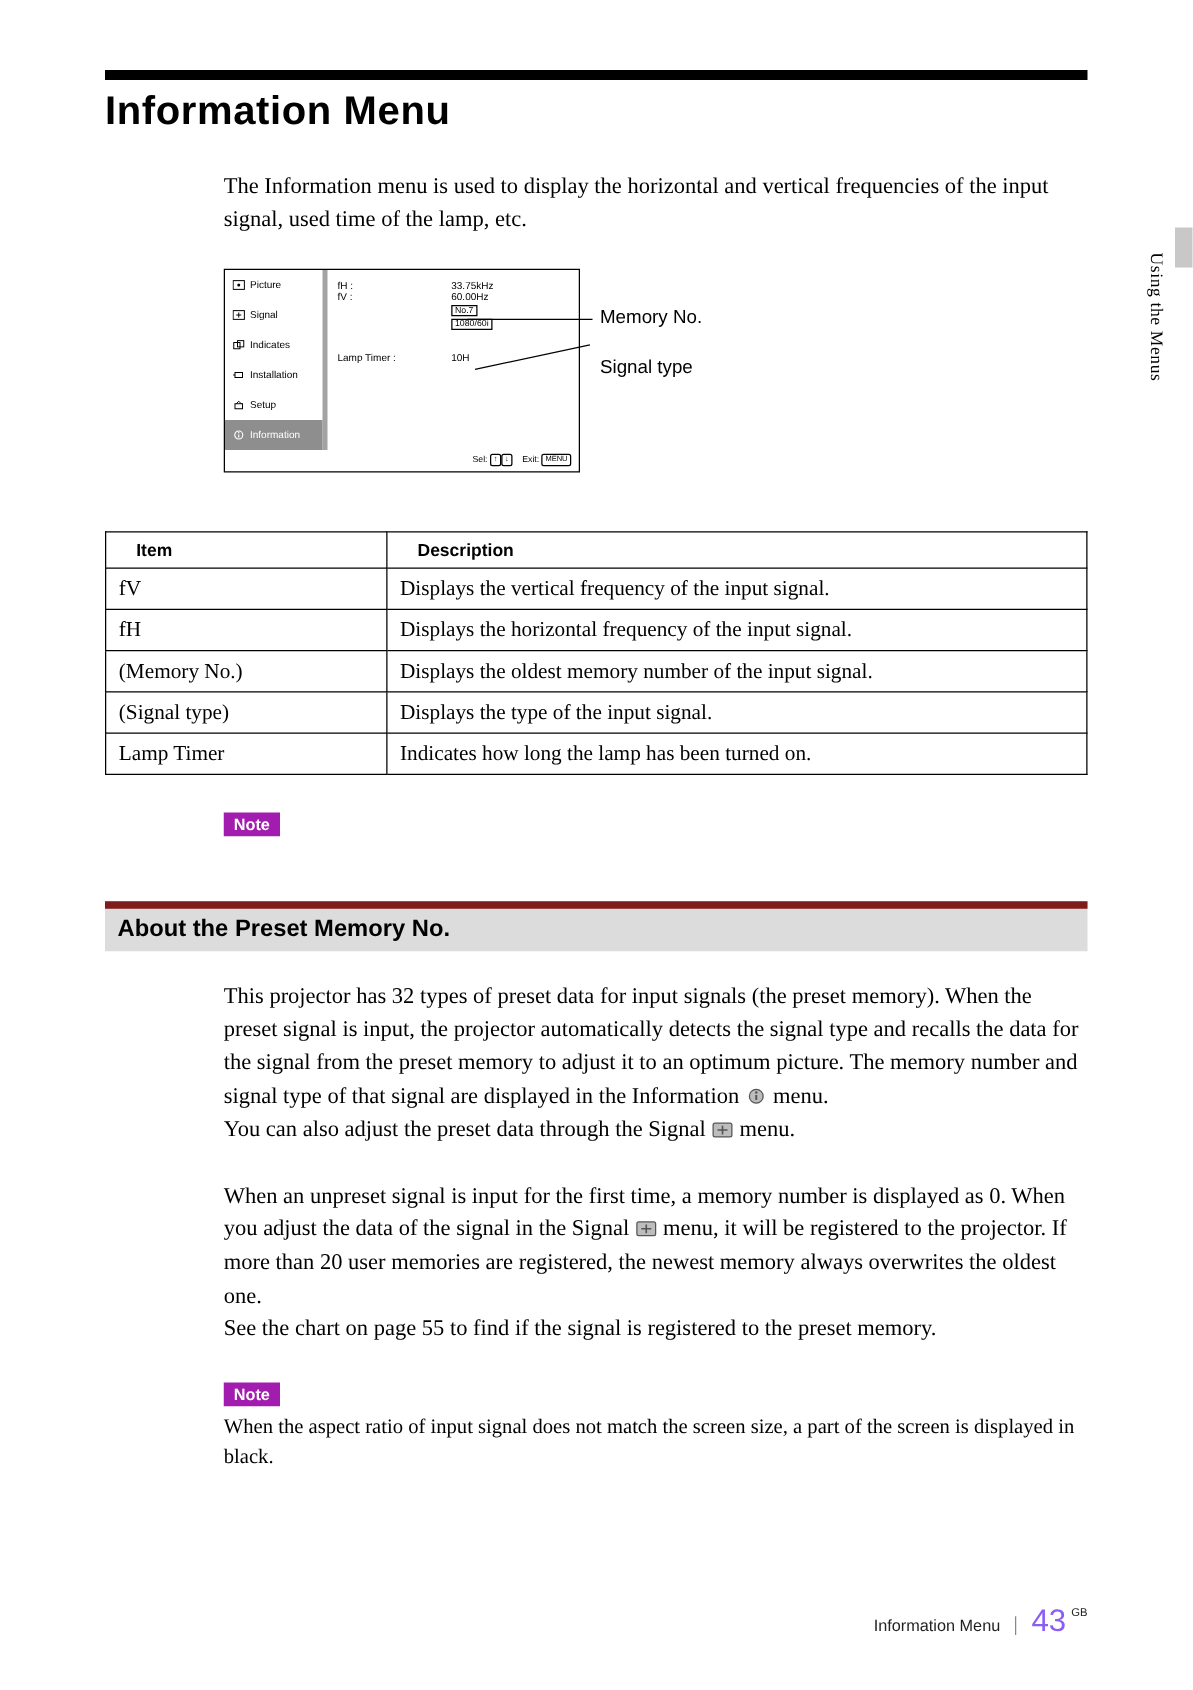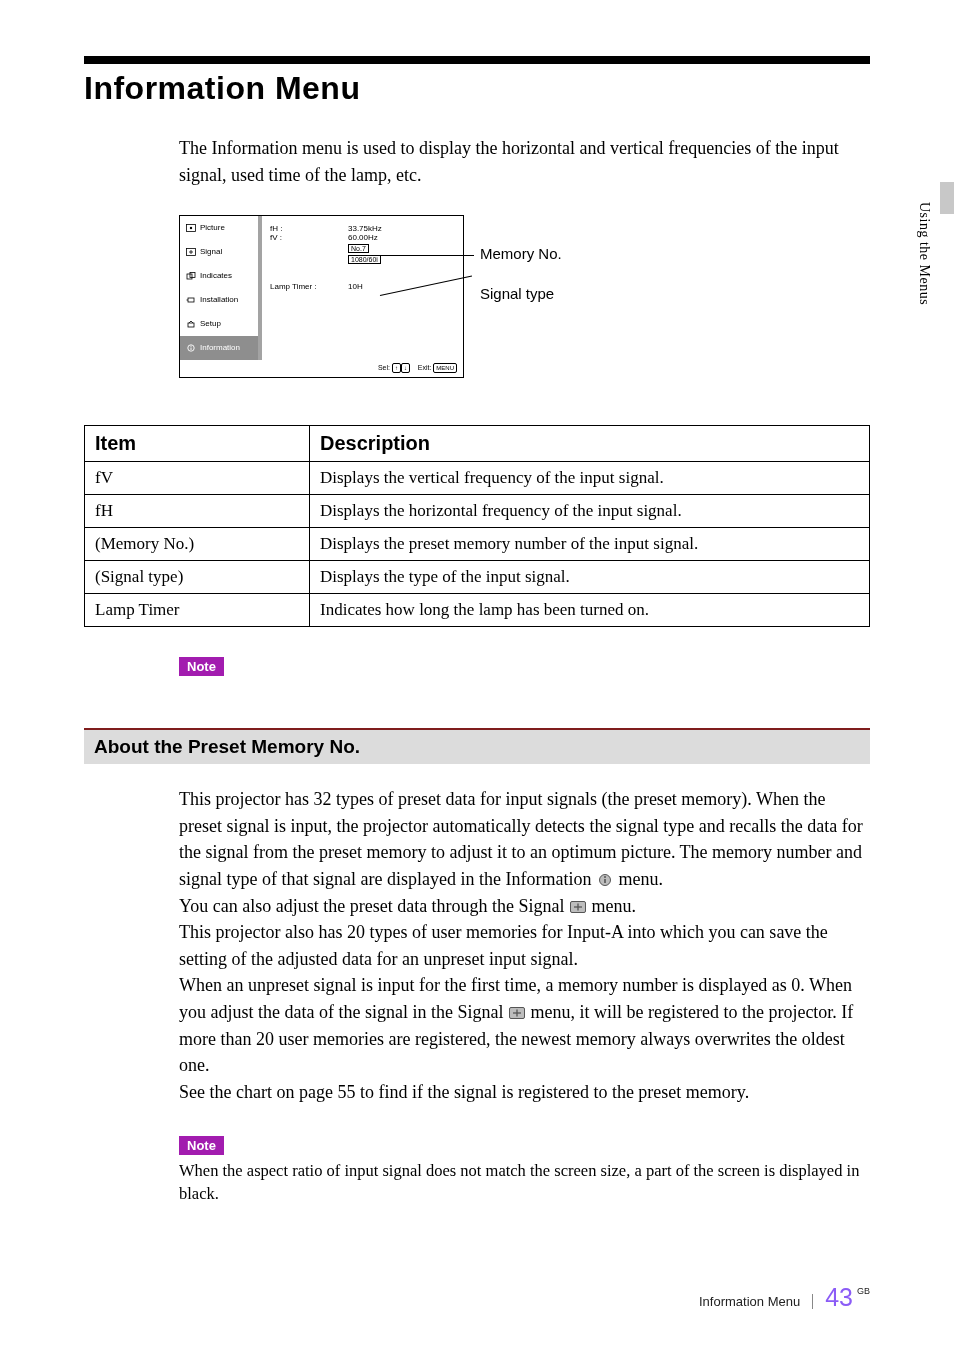--- a/index.html
+++ b/index.html
@@ -70,21 +70,21 @@
   .osd-item.sel {
     background: #8e8e8e;
     color: #fff;
   }
   .osd-right {
     flex: 1;
     font-size: 8px;
     padding: 8px 8px 6px 8px;
     position: relative;
   }
-  .osd-row { display: flex; gap: 2px; }
+  .osd-row { display: flex; gap: 15px; }
   .osd-lbl { width: 76px; }
   .osd-val { }
   .boxv {
     display: inline-block;
     border: 1px solid #000;
     padding: 0 2px;
     font-size: 7px;
     margin-top: 2px;
   }
   .osd-footer {
@@ -115,24 +115,24 @@
   }
   .call-text { position: absolute; white-space: nowrap; }
   
   table.desc {
     width: 100%;
     border-collapse: collapse;
     font-size: 17px;
   }
   table.desc th {
     font-family: Arial, Helvetica, sans-serif;
-    font-size: 20px;
+    font-size: 14px;
     text-align: left;
     font-weight: 700;
-    padding: 6px 10px;
+    padding: 6px 24px;
   }
   table.desc td {
     padding: 6px 10px;
     font-family: "Times New Roman", Times, serif;
   }
   table.desc th, table.desc td {
     border: 1px solid #000;
   }
   table.desc th:first-child { width: 225px; }
   .note-block {
@@ -148,21 +148,21 @@
     font-size: 13px;
     padding: 2px 8px;
     margin-bottom: 4px;
   }
   .note-text {
     font-size: 16.5px;
     line-height: 1.45;
   }
   .subhead-bar {
     margin-top: 48px;
-    border-top: 2px solid #7f1d1d;
+    border-top: 6px solid #7f1d1d;
     background: #dcdcdc;
     padding: 6px 10px;
     font-family: Arial, Helvetica, sans-serif;
     font-weight: 700;
     font-size: 19px;
   }
   .body-block {
     margin-left: 95px;
     margin-top: 22px;
     font-size: 18px;
@@ -353,21 +353,21 @@
       <tr>
         <td>fV</td>
         <td>Displays the vertical frequency of the input signal.</td>
       </tr>
       <tr>
         <td>fH</td>
         <td>Displays the horizontal frequency of the input signal.</td>
       </tr>
       <tr>
         <td>(Memory No.)</td>
-        <td>Displays the preset memory number of the input signal.</td>
+        <td>Displays the oldest memory number of the input signal.</td>
       </tr>
       <tr>
         <td>(Signal type)</td>
         <td>Displays the type of the input signal.</td>
       </tr>
       <tr>
         <td>Lamp Timer</td>
         <td>Indicates how long the lamp has been turned on.</td>
       </tr>
     </tbody>
@@ -391,21 +391,21 @@
     <span> menu.</span><br>
     <span>You can also adjust the preset data through the Signal </span>
     <span class="inline-icon">
       <svg viewBox="0 0 18 14">
           <rect x="1.5" y="1.5" width="15" height="11" rx="1.5" fill="#bdbdbd" stroke="#555" stroke-width="1"></rect>
           <line x1="5" y1="7" x2="13" y2="7" stroke="#555" stroke-width="1.3"></line>
           <line x1="9" y1="3.5" x2="9" y2="10.5" stroke="#555" stroke-width="1.3"></line>
         </svg>
     </span>
     <span> menu.</span><br>
-    <span>This projector also has 20 types of user memories for Input-A into which you can save the setting of the adjusted data for an unpreset input signal.</span><br>
+    <br>
     <span>When an unpreset signal is input for the first time, a memory number is displayed as 0. When you adjust the data of the signal in the Signal </span>
     <span class="inline-icon">
       <svg viewBox="0 0 18 14">
           <rect x="1.5" y="1.5" width="15" height="11" rx="1.5" fill="#bdbdbd" stroke="#555" stroke-width="1"></rect>
           <line x1="5" y1="7" x2="13" y2="7" stroke="#555" stroke-width="1.3"></line>
           <line x1="9" y1="3.5" x2="9" y2="10.5" stroke="#555" stroke-width="1.3"></line>
         </svg>
     </span>
     <span> menu, it will be registered to the projector. If more than 20 user memories are registered, the newest memory always overwrites the oldest one.</span><br>
     <span>See the chart on page 55 to find if the signal is registered to the preset memory.</span>

